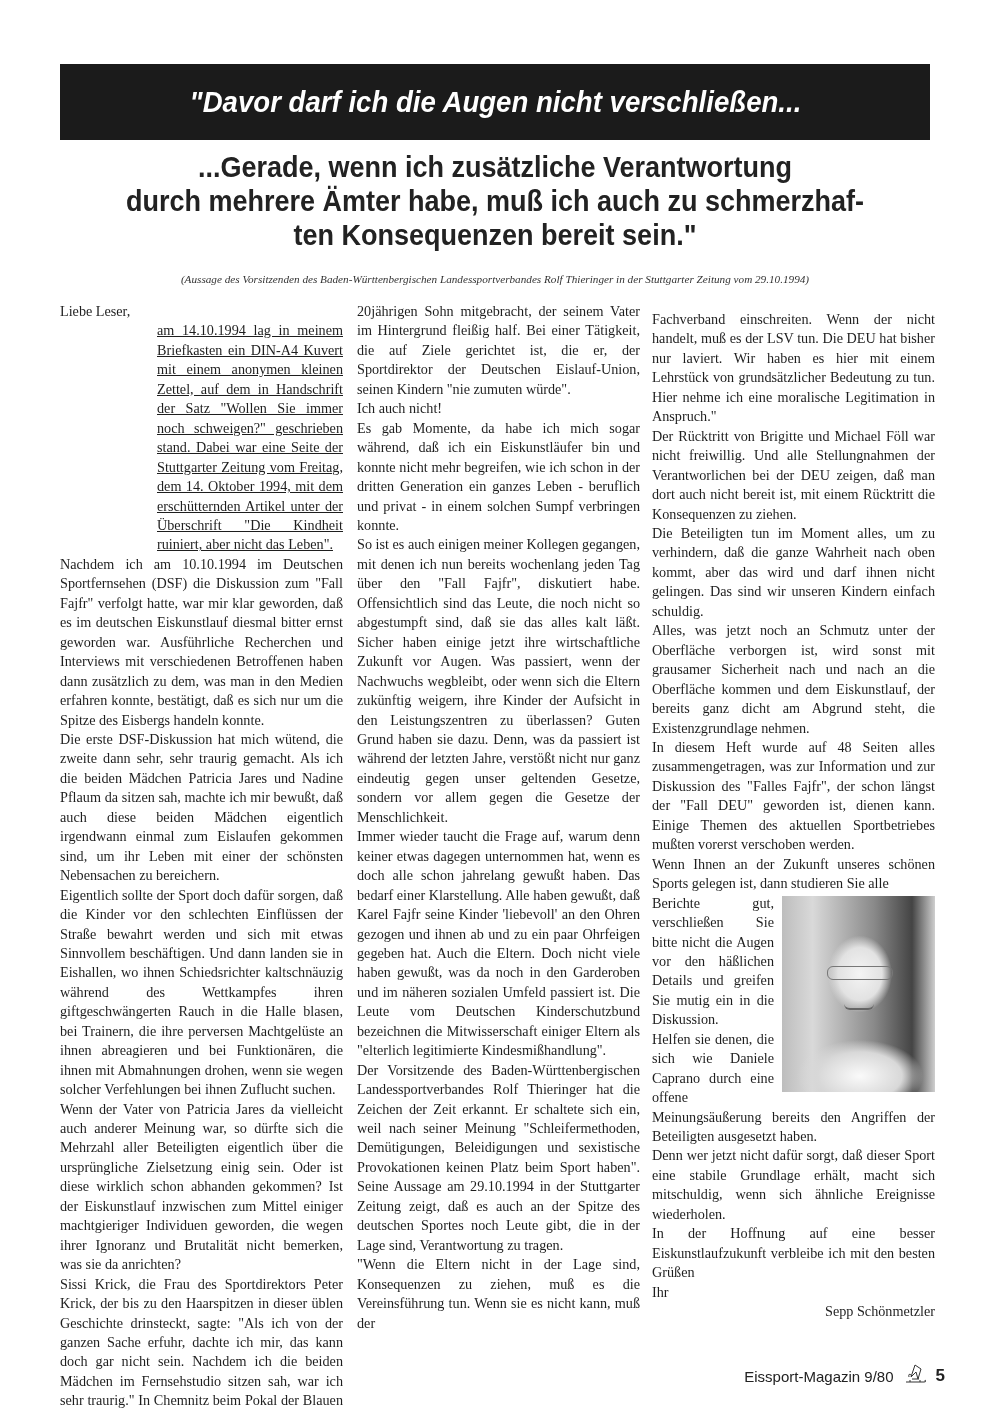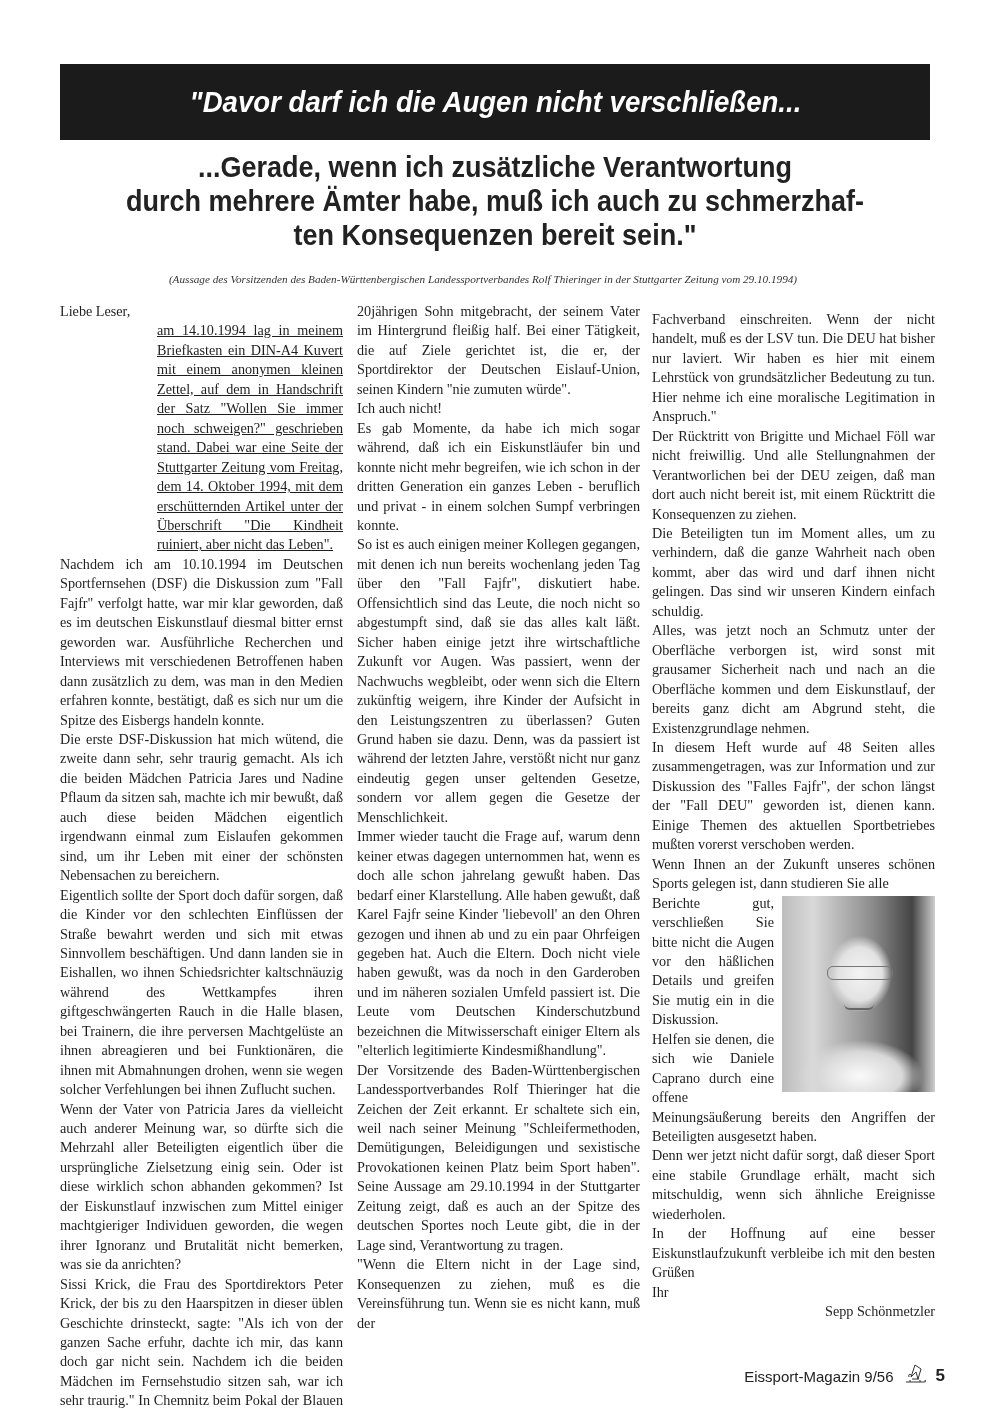--- a/index.html
+++ b/index.html
@@ -15,21 +15,21 @@
     font-family: "Liberation Sans", sans-serif; font-weight: bold; font-style: italic;
     font-size: 30px; letter-spacing: 0px; transform: scaleX(0.92);
   }
   .subtitle {
     position: absolute; left: 60px; top: 150px; width: 870px;
     text-align: center; font-family: "Liberation Sans", sans-serif;
     font-weight: bold; font-size: 30px; line-height: 34px; color: #222;
   }
   .subtitle span { display: block; transform: scaleX(0.9); }
   .source {
-    position: absolute; left: 48px; top: 273px; width: 870px; text-align: center;
+    position: absolute; left: 60px; top: 273px; width: 870px; text-align: center;
     font-style: italic; font-size: 11.2px; color: #333;
   }
 
   .col {
     position: absolute; top: 302px; width: 283px;
     font-size: 14.2px; line-height: 19.45px; text-align: justify; color: #1e1e1e;
   }
   .col p { margin: 0; }
   .col1 { left: 60px; }
   .col2 { left: 357px; }
@@ -110,21 +110,21 @@
   </div>
   <p>Berichte gut, verschließen Sie bitte nicht die Augen vor den häßlichen Details und greifen Sie mutig ein in die Diskussion.</p>
   <p>Helfen sie denen, die sich wie Daniele Caprano durch eine offene Meinungsäußerung bereits den Angriffen der Beteiligten ausgesetzt haben.</p>
   <p>Denn wer jetzt nicht dafür sorgt, daß dieser Sport eine stabile Grundlage erhält, macht sich mitschuldig, wenn sich ähnliche Ereignisse wiederholen.</p>
   <p>In der Hoffnung auf eine besser Eiskunstlaufzukunft verbleibe ich mit den besten Grüßen</p>
   <p>Ihr</p>
   <p class="signature">Sepp Schönmetzler</p>
 </div>
 
 <div class="footer">
-  <span>Eissport-Magazin 9/56</span>
+  <span>Eissport-Magazin 9/80</span>
   <span>
     <svg viewBox="0 0 26 24">
       <path d="M13 2 L9 14 L14 9 L16 16 L19 6 Z" fill="none" stroke="#333" stroke-width="1"></path>
       <path d="M7 14 Q6 10 9 12 M10 16 L17 16" fill="none" stroke="#333" stroke-width="1"></path>
       <path d="M4 19 L22 19 Q24 19 23 17" fill="none" stroke="#333" stroke-width="1.2"></path>
       <path d="M8 17 L8 19 M18 17 L18 19" stroke="#333" stroke-width="1"></path>
     </svg>
   </span>
   <span class="pagenum">5</span>
 </div>

